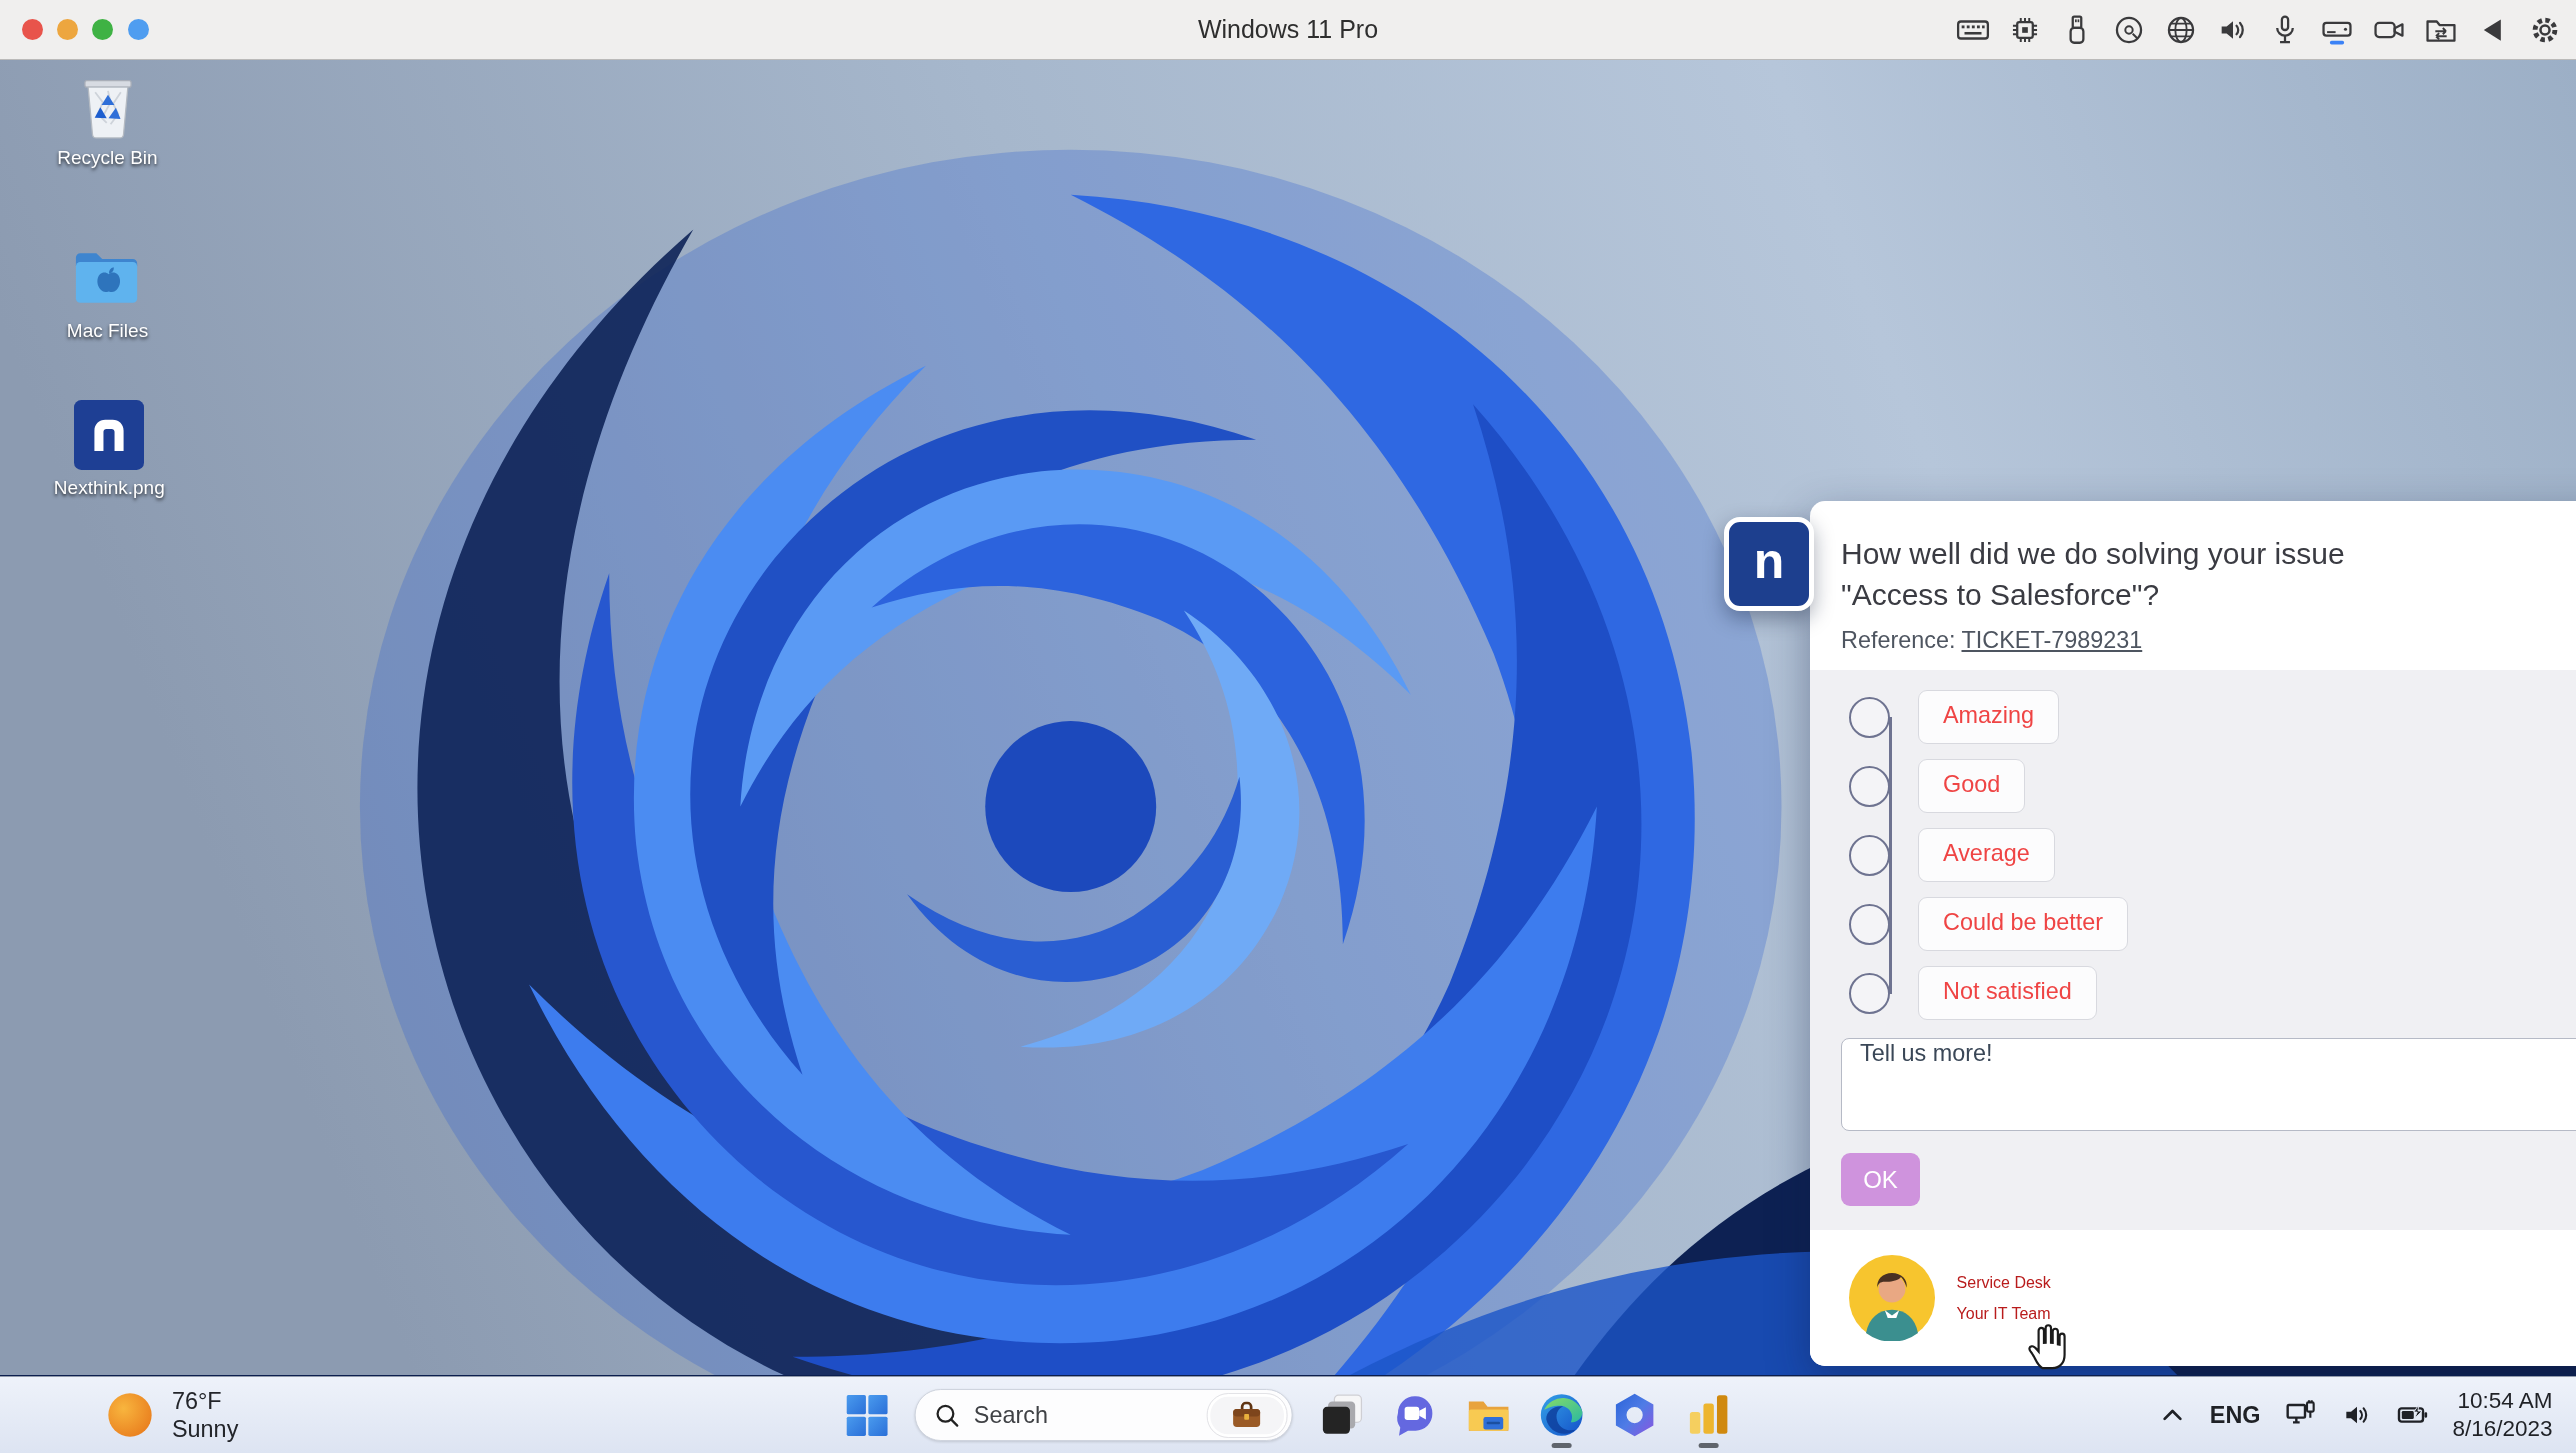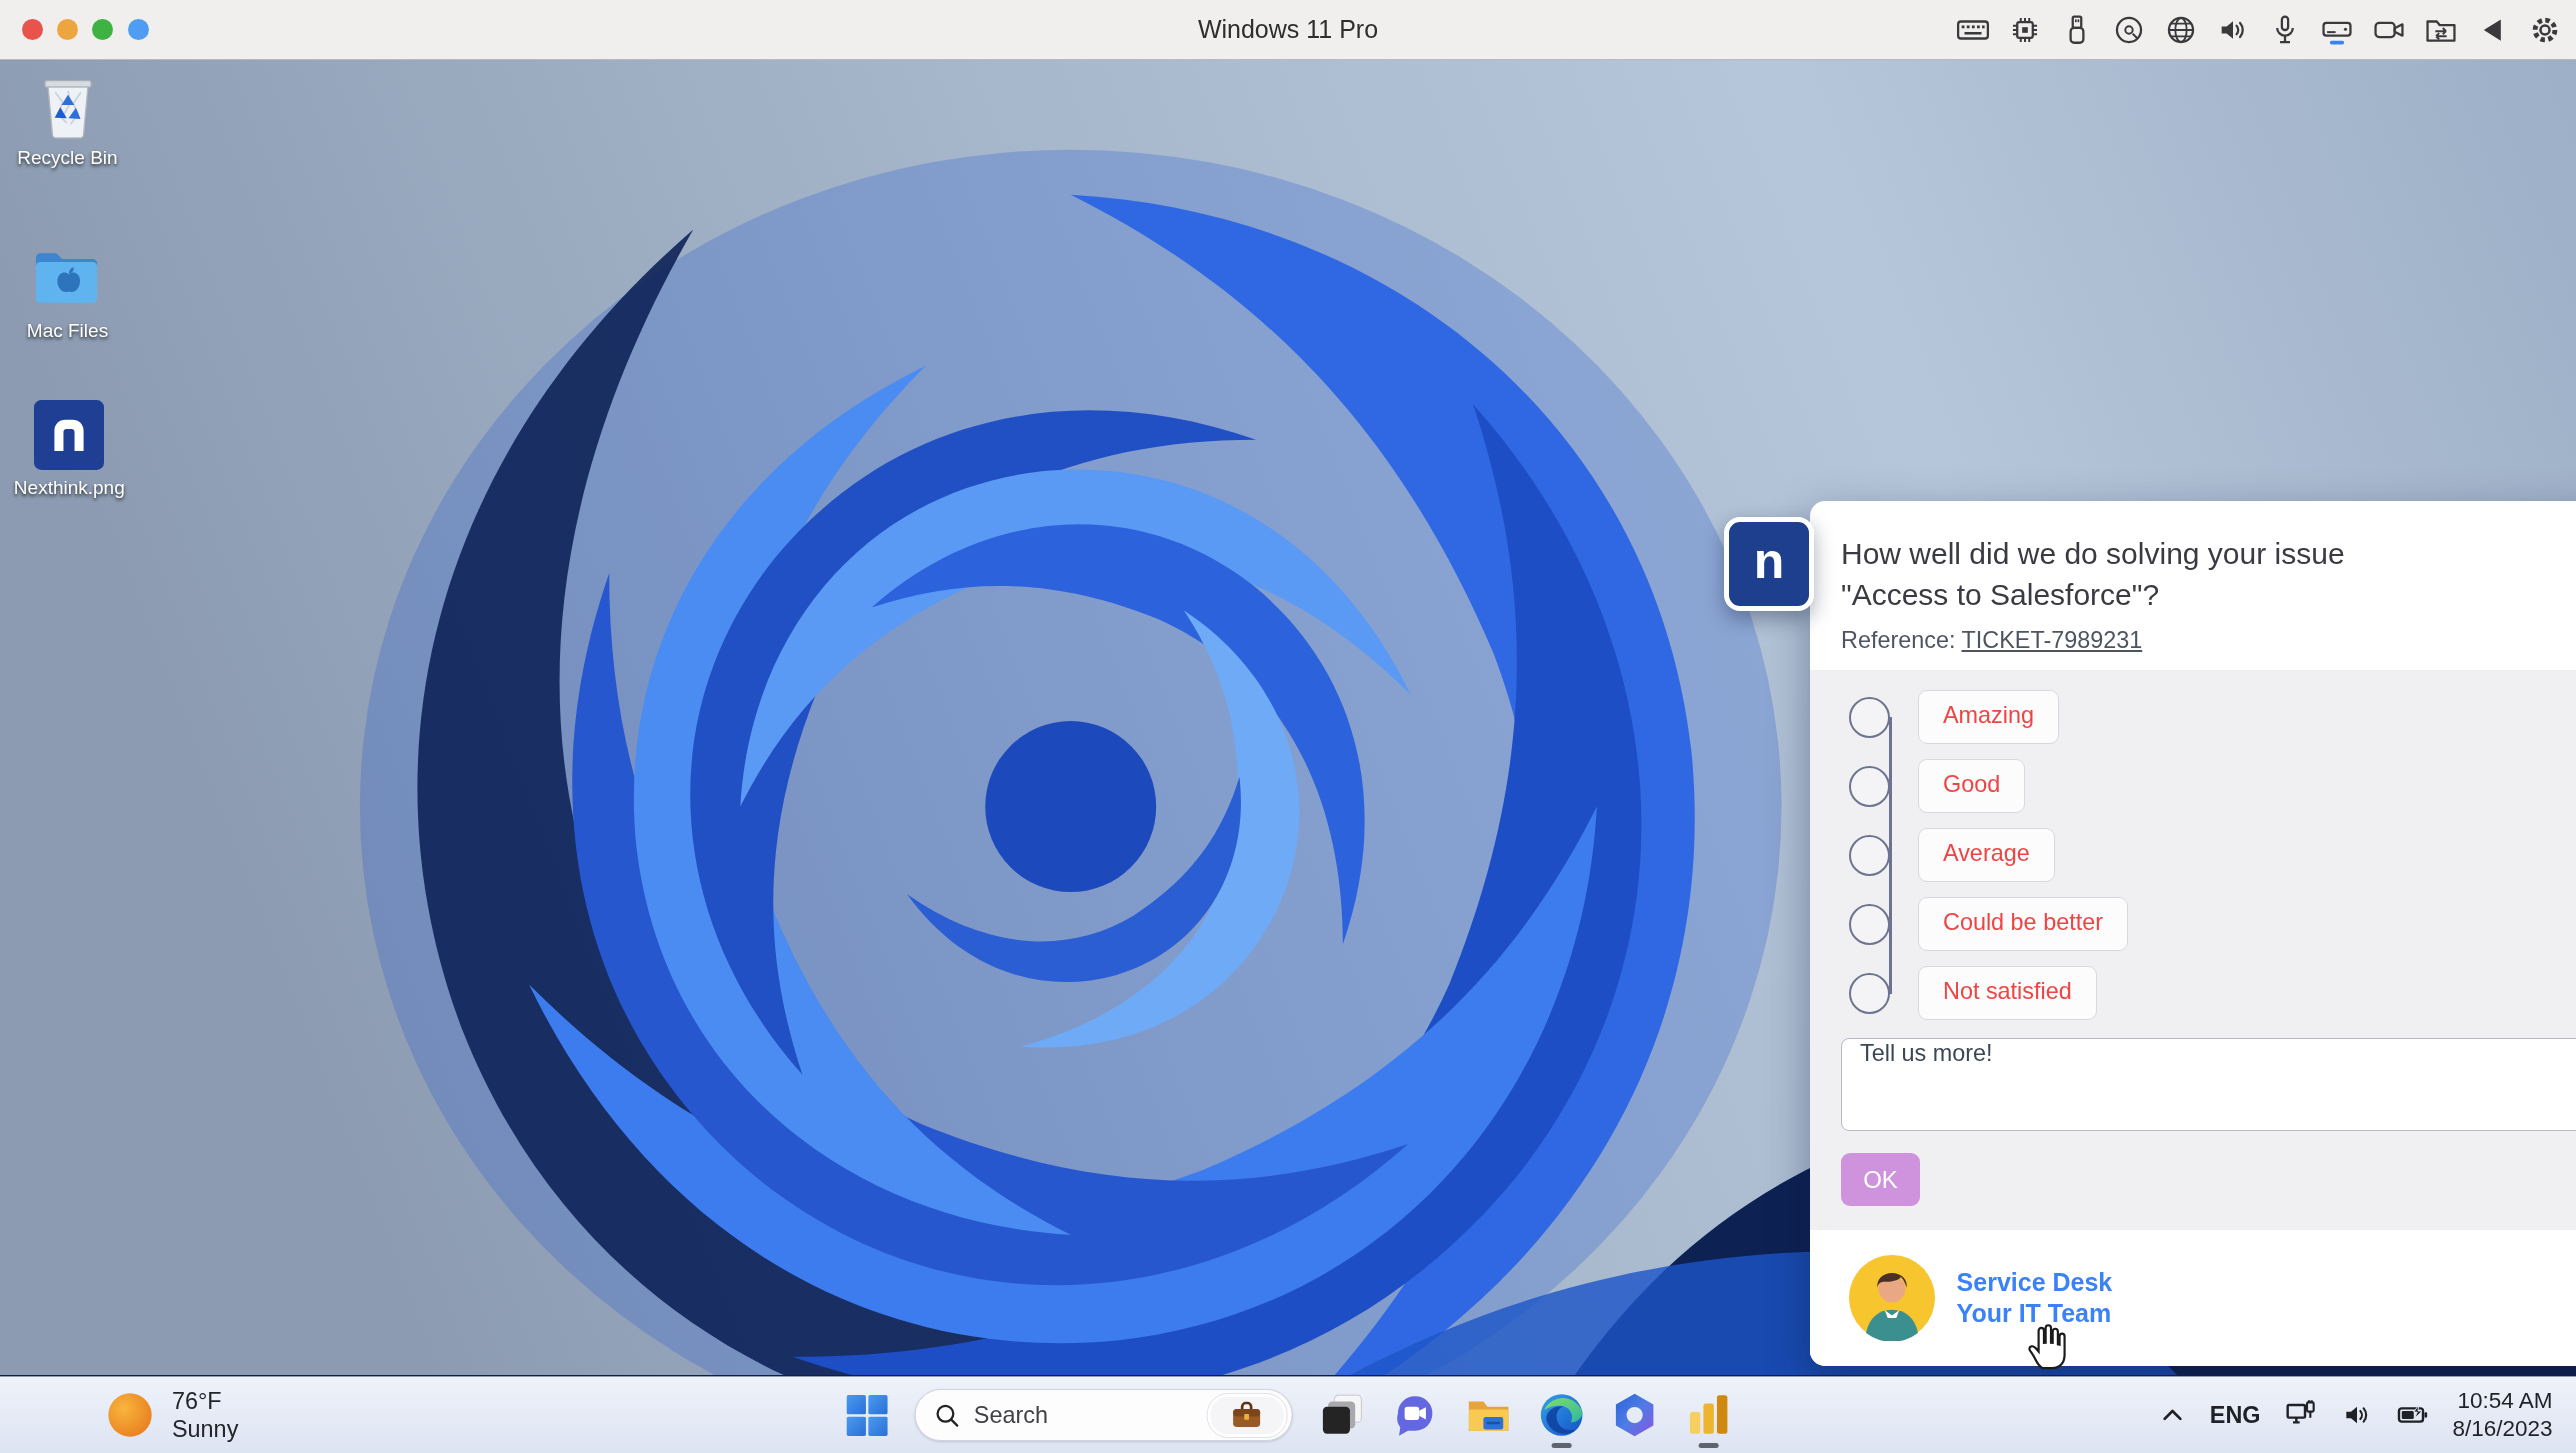--- a/index.html
+++ b/index.html
@@ -14,21 +14,21 @@
   .tl-red{background:#e8544b}.tl-yellow{background:#eda63f}.tl-green{background:#3fb244}.tl-blue{background:#4f9df0}
   .win-title{position:absolute;left:0;top:0;width:100%;height:59px;display:flex;align-items:center;
     justify-content:center;font-size:25px;color:#2e2e2e;}
   .tb-icons{position:absolute;right:14.4px;top:0;height:59px;display:flex;align-items:center;gap:18px;color:#3a3a3c;}
   .tb-icon{width:34px;height:34px;}
 
   
   .desktop{position:absolute;top:60px;left:0;width:2576px;height:1315px;overflow:hidden;}
   .wallpaper{position:absolute;inset:0;}
 
-  .desktop-icon{position:absolute;width:135px;display:flex;flex-direction:column;align-items:center;gap:6.3px;}
+  .desktop-icon{position:absolute;width:135px;display:flex;flex-direction:column;align-items:center;gap:6.3px;padding-left:40px;}
   .di-recycle-bin{left:0;top:9px}
   .di-mac-files{left:0;top:182px}
   .di-nexthink{left:1.8px;top:339px}
   .desktop-icon .ico{width:70px;height:72px;}
   .desktop-icon .lbl{font-size:19px;color:#fff;text-shadow:0 1.8px 3.6px rgba(0,0,0,.8);white-space:nowrap;}
 
   
   .badge{position:absolute;left:1724px;top:457px;width:90px;height:94px;background:#1d3f8e;
     border:5.4px solid #fff;border-radius:16px;box-sizing:border-box;display:flex;align-items:center;
     justify-content:center;z-index:6;box-shadow:0 7.2px 20px rgba(10,20,50,.35);}
@@ -52,21 +52,21 @@
   .rating-label{margin-left:28px;height:52px;line-height:49px;padding:0 24px;background:#fcfcfd;
     border:1.8px solid #d8d9df;border-radius:9px;font-size:23.4px;color:#ef4444;font-weight:500;white-space:nowrap;}
   .comment{display:block;width:100%;height:93px;margin-top:10px;box-sizing:border-box;border:1.8px solid #b6bac6;
     border-radius:8px;background:#fff;font-size:23.4px;padding:1px 18px;color:#30394a;resize:none;
     font-family:"Liberation Sans",sans-serif;outline:none;}
   .comment::placeholder{color:#3a4757;opacity:1;}
   .ok-btn{display:block;margin-top:22.5px;width:79px;height:53px;background:#cf93dd;border:none;border-radius:9px;
     color:#fff;font-size:24px;font-family:"Liberation Sans",sans-serif;}
   .dlg-footer{flex:1;background:#fff;display:flex;align-items:center;padding-left:39px;gap:21.6px;}
   .avatar{width:86px;height:86px;flex:none;}
-  .footer-text{font-size:25px;line-height:31.5px;color:#3b82f6;font-weight:700;}
+  .footer-text{font-size:16px;line-height:31.5px;color:#b91c1c;font-weight:400;}
 
   .cursor{position:absolute;left:2023px;top:1256px;width:54px;height:59px;z-index:10;}
 
   
   .taskbar{position:absolute;left:0;top:1376px;width:2576px;height:77px;
     background:linear-gradient(#eef2fa,#dde4f2);border-top:0.9px solid rgba(70,80,100,.5);box-sizing:border-box;}
   .weather{position:absolute;left:104px;top:0;height:76px;display:flex;align-items:center;gap:16px;}
   .sun{width:52px;height:52px;}
   .weather-text{font-size:23.4px;line-height:28px;color:#23252a;}
   .tb-center{position:absolute;left:50%;top:0;transform:translateX(-50%);height:76px;display:flex;align-items:center;gap:23.4px;}

